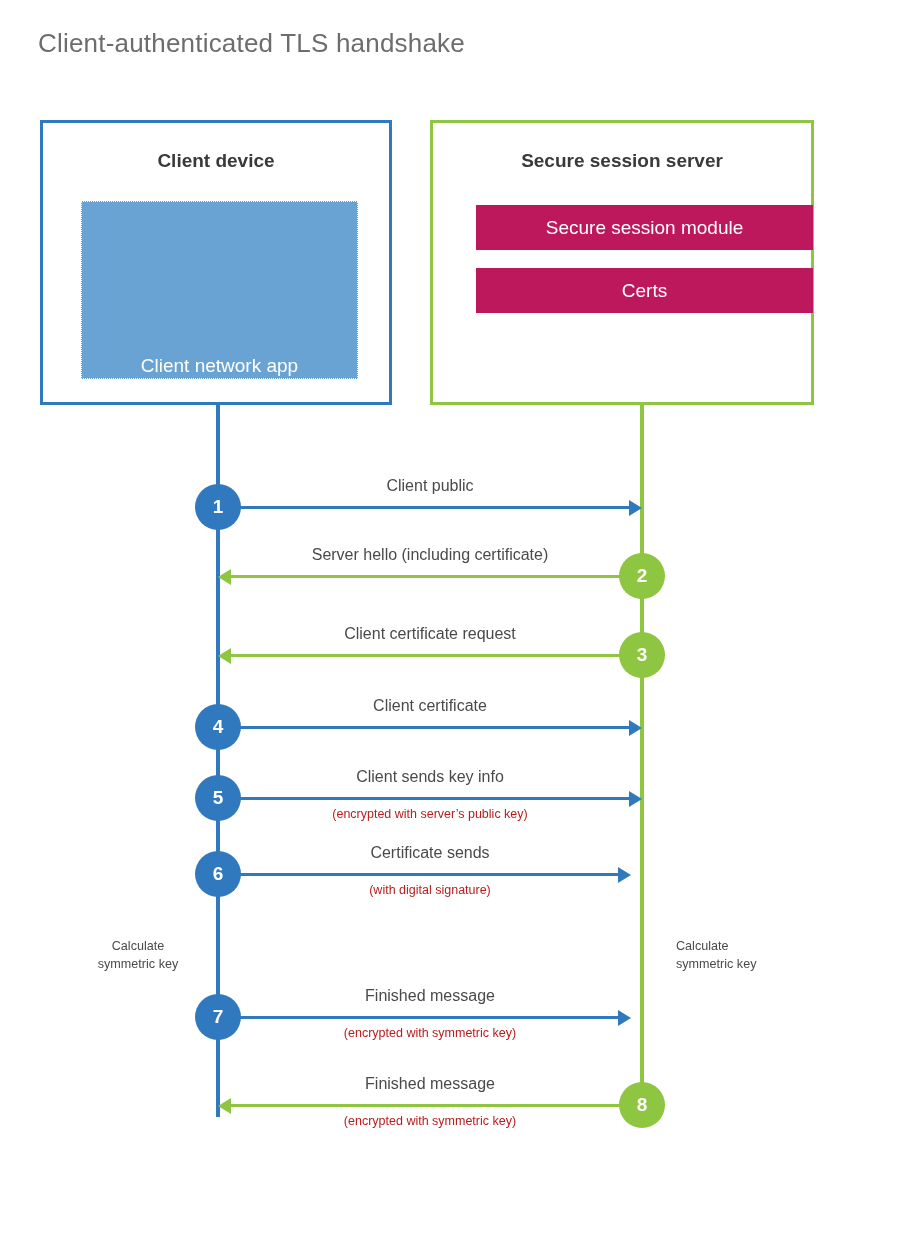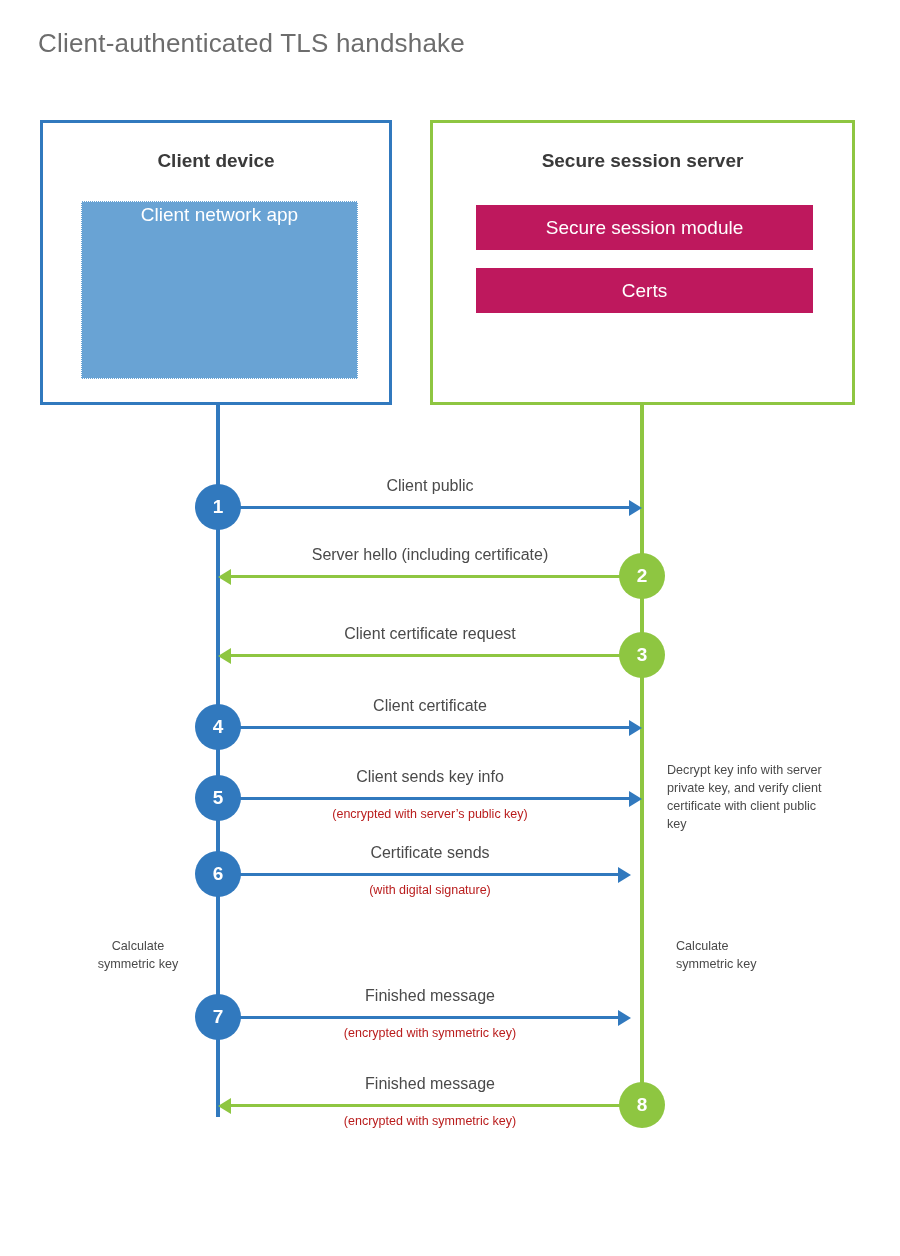--- a/index.html
+++ b/index.html
@@ -8,29 +8,29 @@
 
   #stage{position:absolute;left:0;top:0;width:900px;height:1256px;}
 
   
   .title{position:absolute;left:38px;top:28px;font-size:26px;font-weight:300;
          color:#6d6d6d;letter-spacing:.2px;white-space:nowrap;}
 
   
   .actor-box{position:absolute;background:#ffffff;box-sizing:border-box;padding-left:32px;}
   .actor-box.client{left:40px;top:120px;width:352px;height:285px;border:3px solid #3179be;}
-  .actor-box.server{left:430px;top:120px;width:425px;height:285px;border:3px solid #8ec641;}
+  .actor-box.server{left:430px;top:120px;width:384px;height:285px;border:3px solid #8ec641;}
 
   .actor-title{position:absolute;left:0;right:0;top:27px;text-align:center;
                font-size:19px;font-weight:bold;color:#3a3a3a;}
 
   
   .app-rect{position:absolute;left:38px;top:78px;width:277px;height:178px;
             background:#69a3d4;border:1px dotted #ffffff;box-sizing:border-box;
-            display:flex;align-items:flex-start;justify-content:center;}
+            display:flex;align-items:flex-end;justify-content:center;}
   .app-rect-label{color:#ffffff;font-size:19px;font-weight:300;text-align:center;
                   line-height:1.32;width:190px;}
 
   
   .svc-bar{position:absolute;left:43px;width:337px;height:45px;background:#be185d;
            display:flex;align-items:center;justify-content:center;}
   .svc-bar.b0{top:82px;}
   .svc-bar.b1{top:145px;}
   .svc-bar.b2{top:206px;}
   .svc-bar-label{color:#ffffff;font-size:19px;font-weight:300;}
@@ -163,19 +163,18 @@
   <div class="msg to-client" style="left:218px;top:1105px;width:424px;">
     <div class="arrow-line" style="left:13px;width:411px;"></div>
     <div class="arrow-head" style="left:0;"></div>
     <div class="msg-label" style="left:0;width:424px;">Finished message</div>
     <div class="msg-sub" style="left:0;width:424px;">(encrypted with symmetric key)</div>
   </div>
   <div class="step green" style="left:619px;top:1082px;">
     <span>8</span>
   </div>
 
-  <div class="note" style="left:667px;top:762px;width:170px;">Decrypt key info with server private key, and verify client certificate with client public key</div>
 
   <div class="note center" style="left:82px;top:938px;width:112px;">Calculate symmetric key</div>
 
   <div class="note" style="left:676px;top:938px;width:112px;">Calculate symmetric key</div>
 
 </div>
 
 </body></html>

